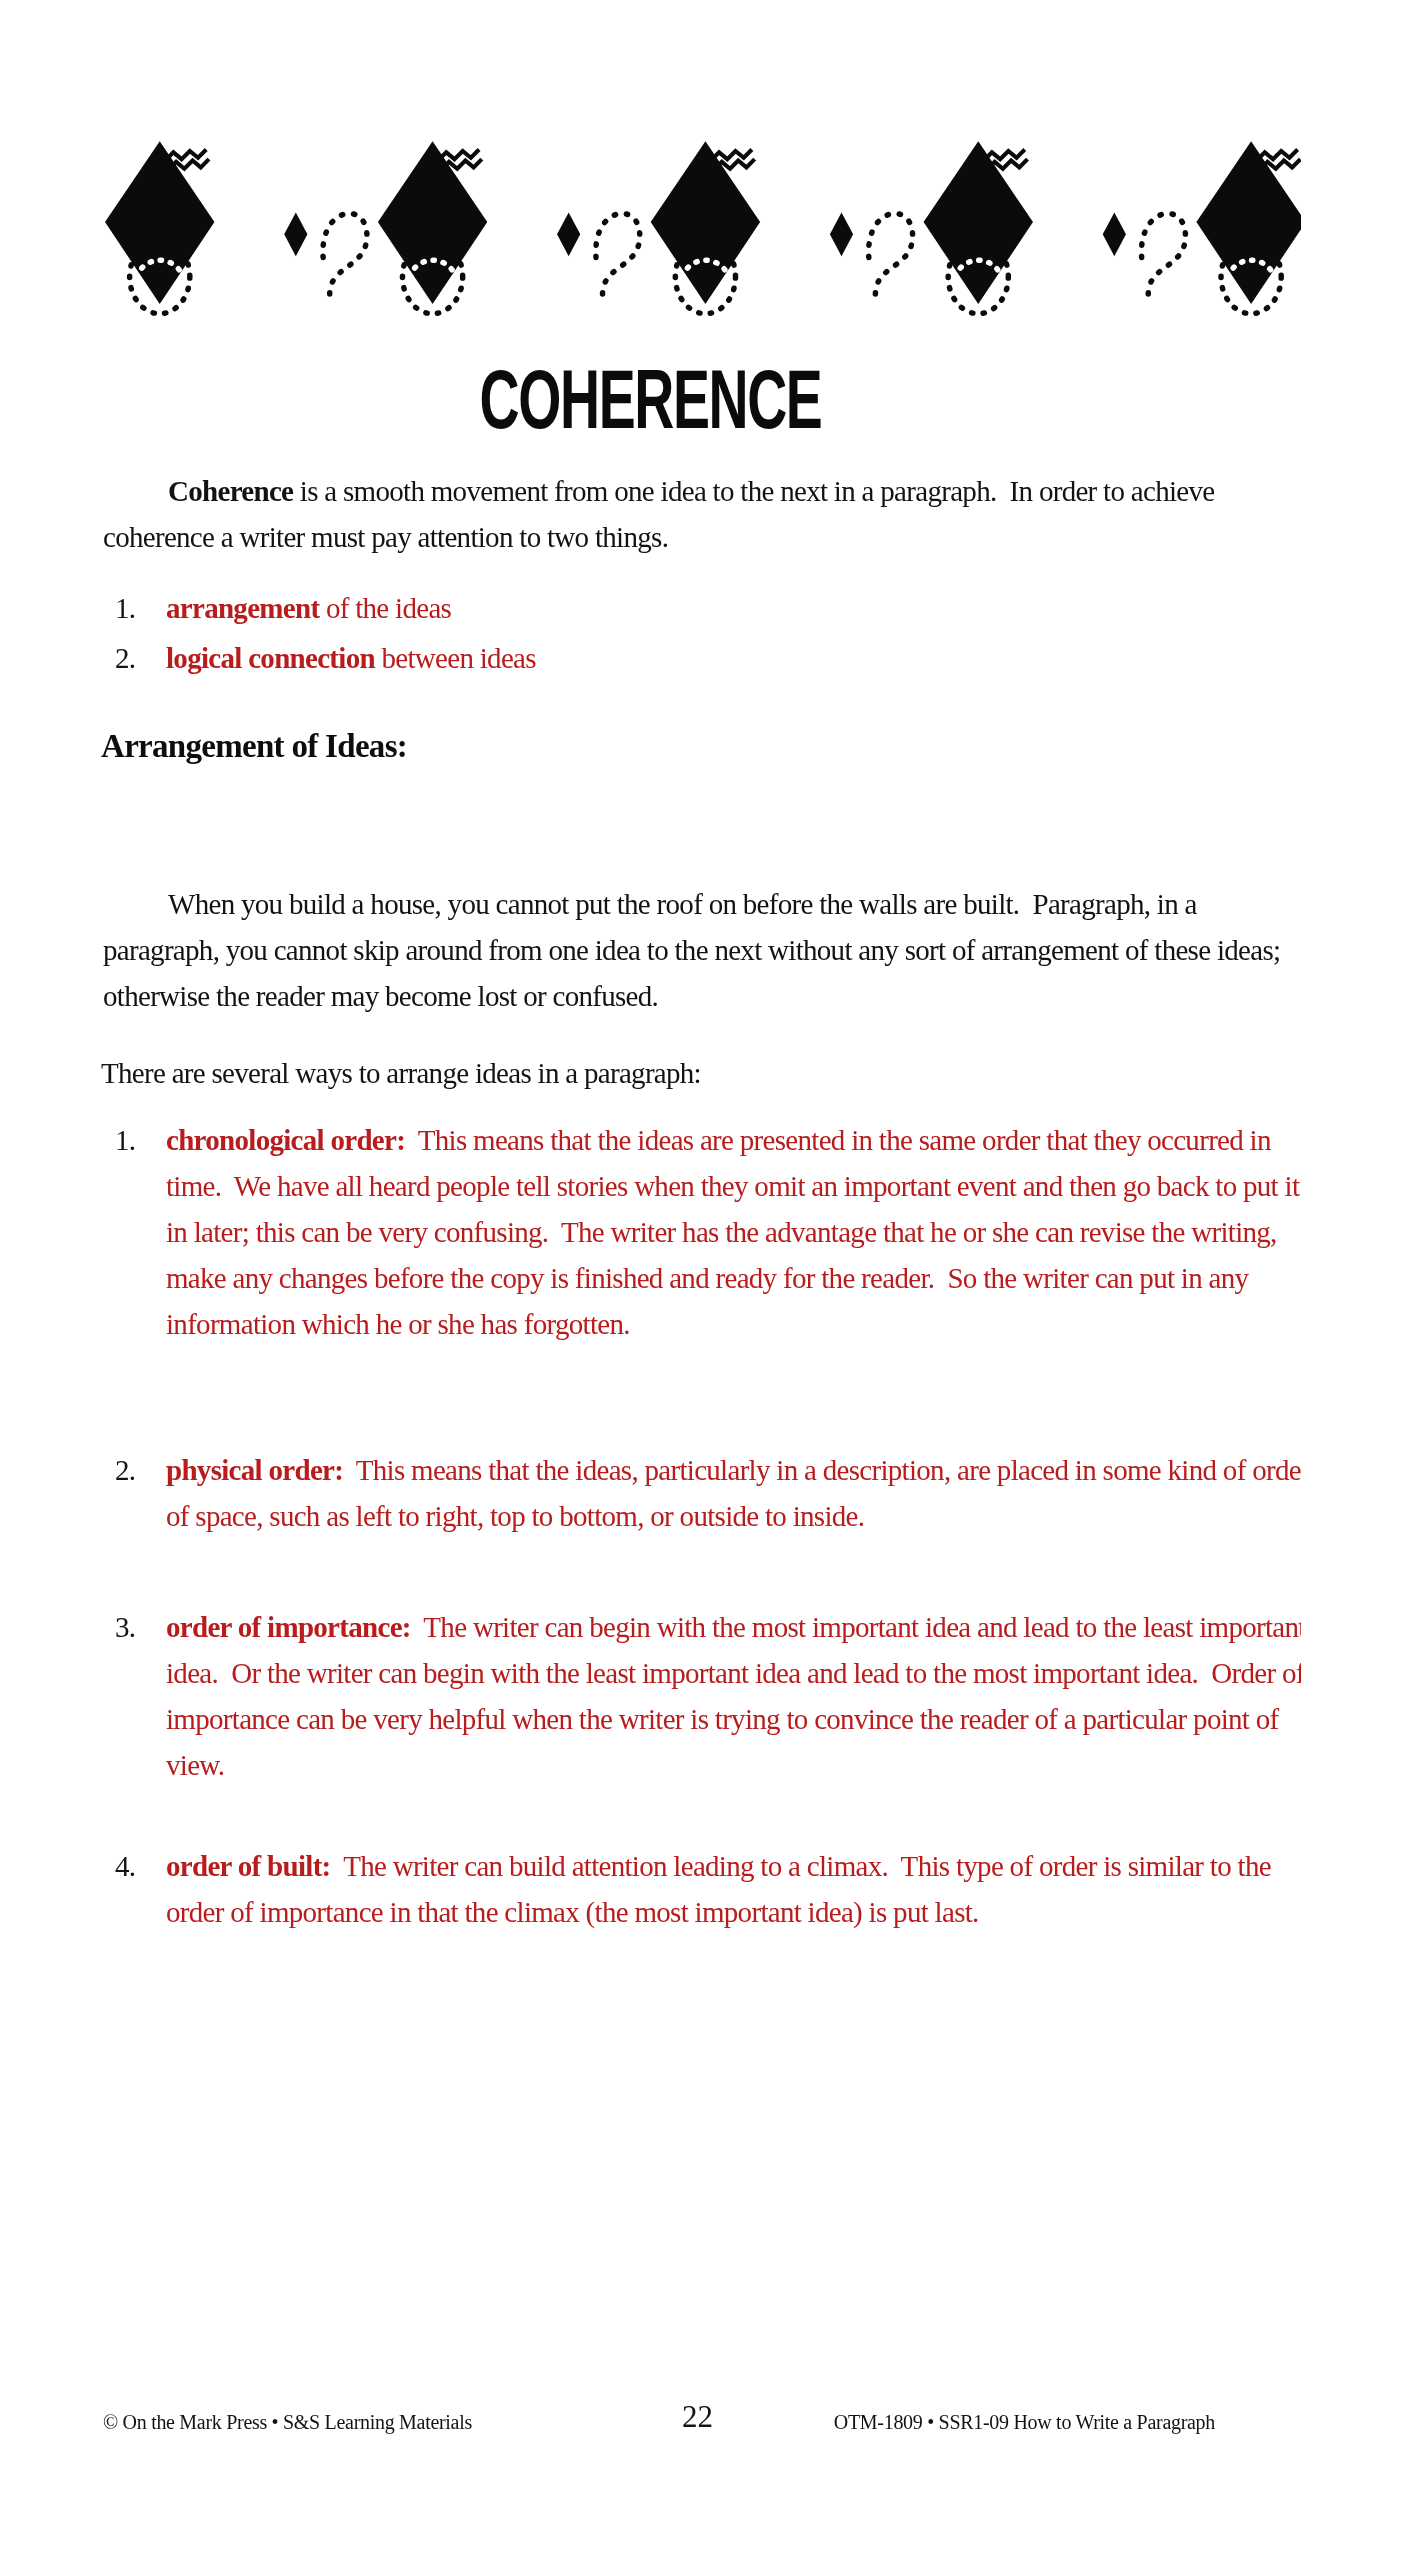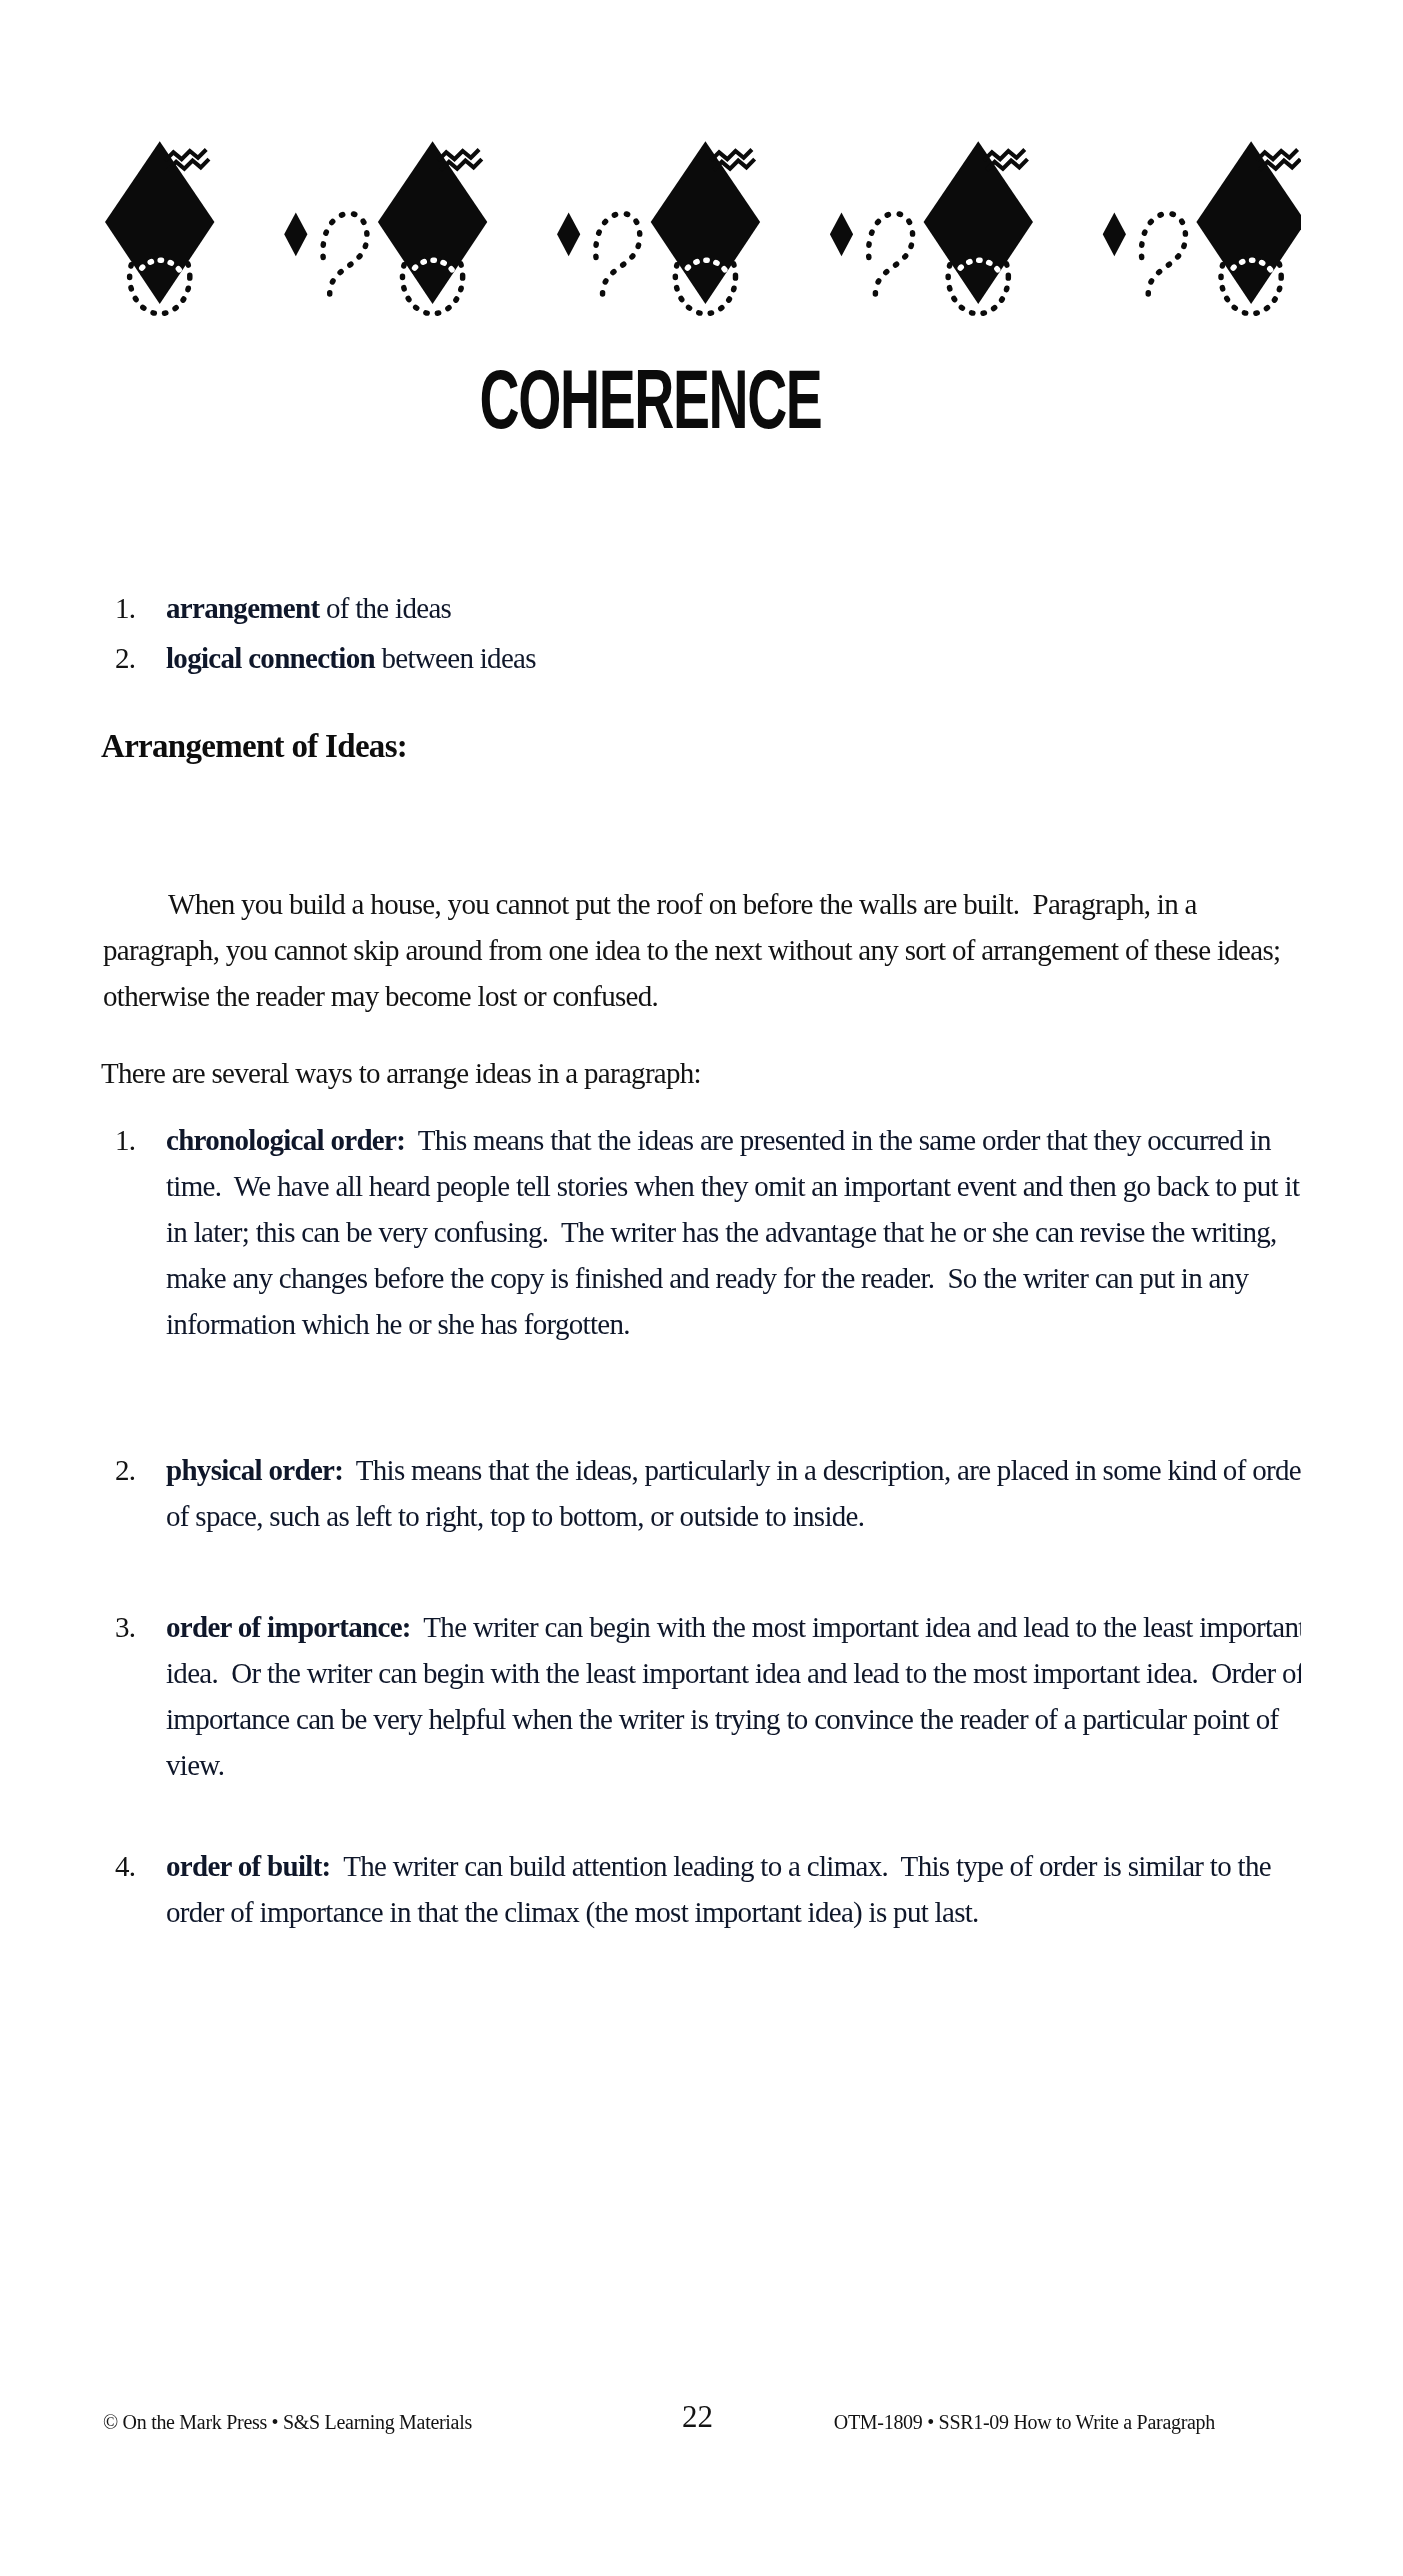--- a/index.html
+++ b/index.html
@@ -26,21 +26,21 @@
     position:absolute; font-size:33px; font-weight:bold; letter-spacing:-0.7px;
     color:#0d0d0d;
   }
   .num-list { position:absolute; }
   .num-row { display:flex; align-items:flex-start; }
   .num-cell {
     flex:0 0 51px; font-size:29px; line-height:46px; letter-spacing:-0.7px; color:#131313;
   }
   .num-text {
     flex:1 1 auto; font-size:29px; line-height:46px; letter-spacing:-0.7px;
-    white-space:pre-wrap; color:#0f172a;
+    white-space:pre-wrap; color:#b91c1c;
   }
   .attn-row + .attn-row { margin-top:2.1px; }
   .attn-row .num-cell, .attn-row .num-text { line-height:48px; }
   .term { font-weight:bold; }
   .footer-left, .footer-right {
     position:absolute; top:2411px; font-size:20px; font-weight:normal;
     letter-spacing:-0.3px; color:#131313; white-space:pre;
   }
   .footer-left { left:103px; }
   .footer-right { right:86px; }
@@ -80,20 +80,21 @@
     <use href="#between" x="701" y="0"></use>
     <use href="#motif" x="901" y="0"></use>
     <use href="#between" x="1100" y="0"></use>
     <use href="#motif" x="1300" y="0"></use>
     <use href="#between" x="1499" y="0"></use>
     <use href="#motif" x="1699" y="0"></use>
   </svg>
 
   <h1 class="title">COHERENCE</h1>
 
+  <p class="body-text indent" style="top:439px; left:103px; width:1206px;"><span class="lead-bold">Coherence</span><span> is a smooth movement from one idea to the next in a paragraph.  In order to achieve coherence a writer must pay attention to two things.</span></p>
 
   <div class="num-list" style="top:584px; left:115px; width:1096px;">
     <div class="num-row attn-row">
       <div class="num-cell">1.</div>
       <div class="num-text"><span class="term">arrangement</span><span> of the ideas</span></div>
     </div>
     <div class="num-row attn-row">
       <div class="num-cell">2.</div>
       <div class="num-text"><span class="term">logical connection</span><span> between ideas</span></div>
     </div>

